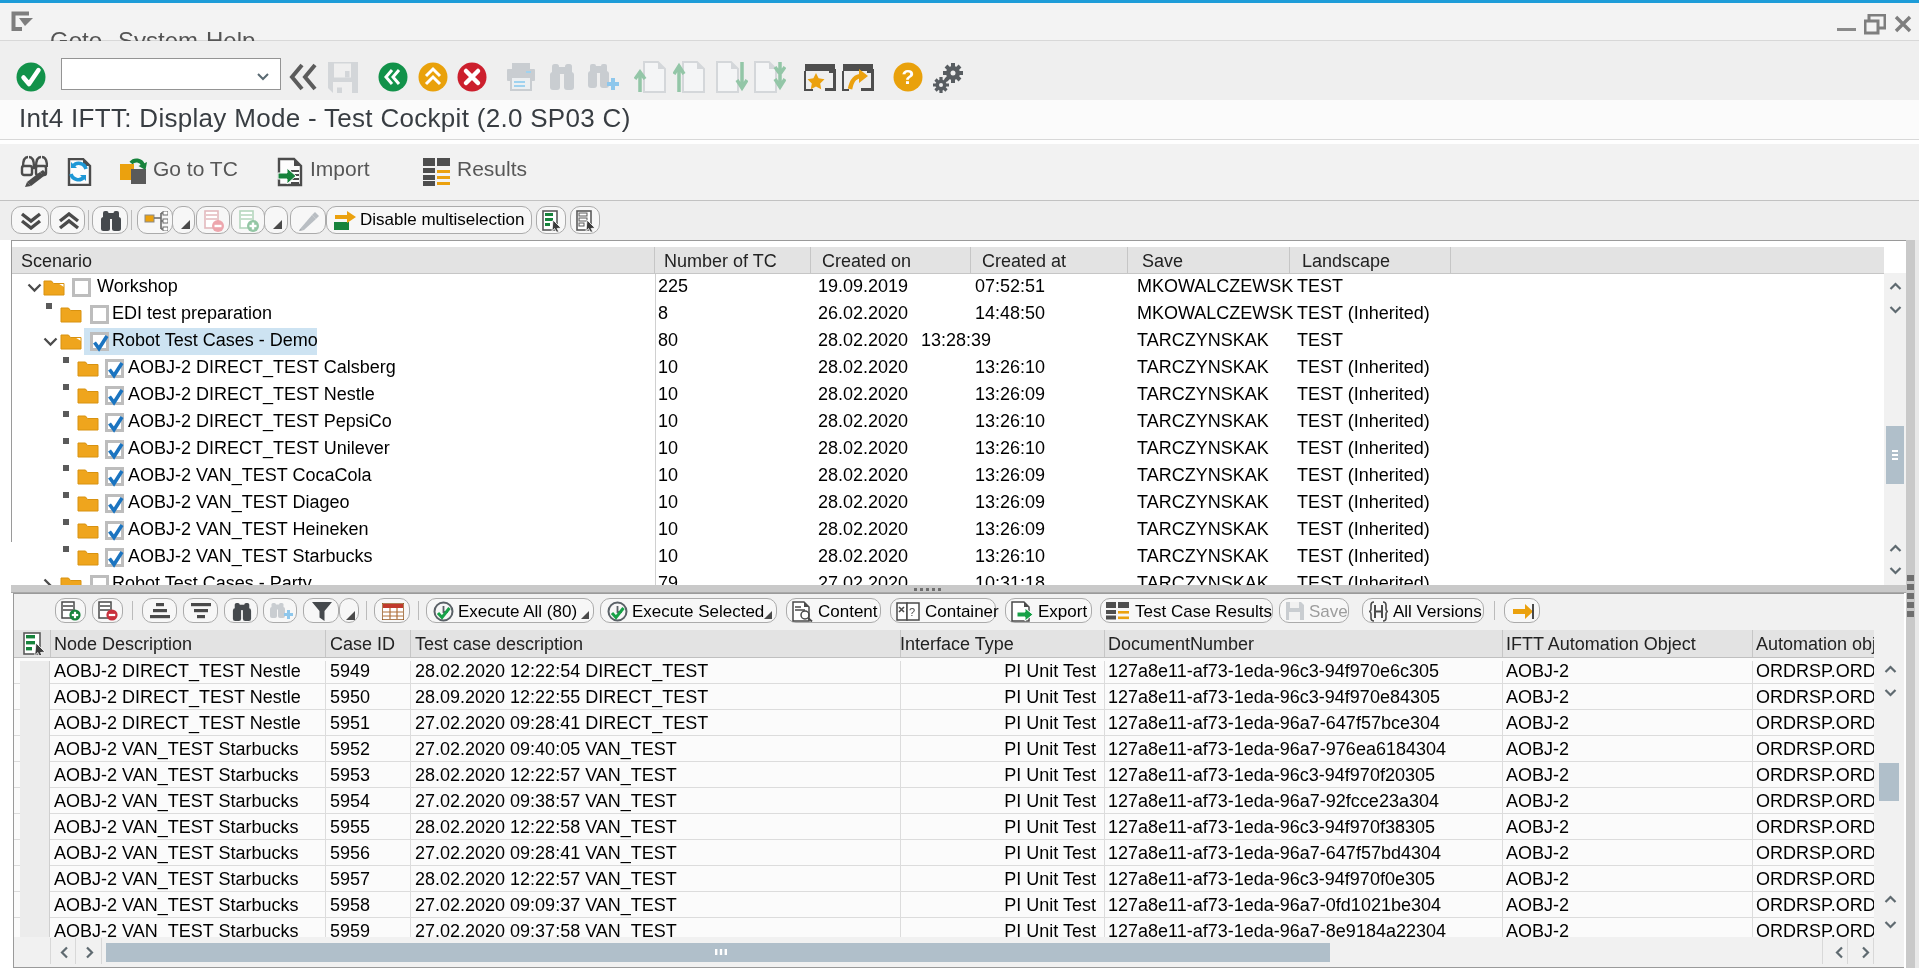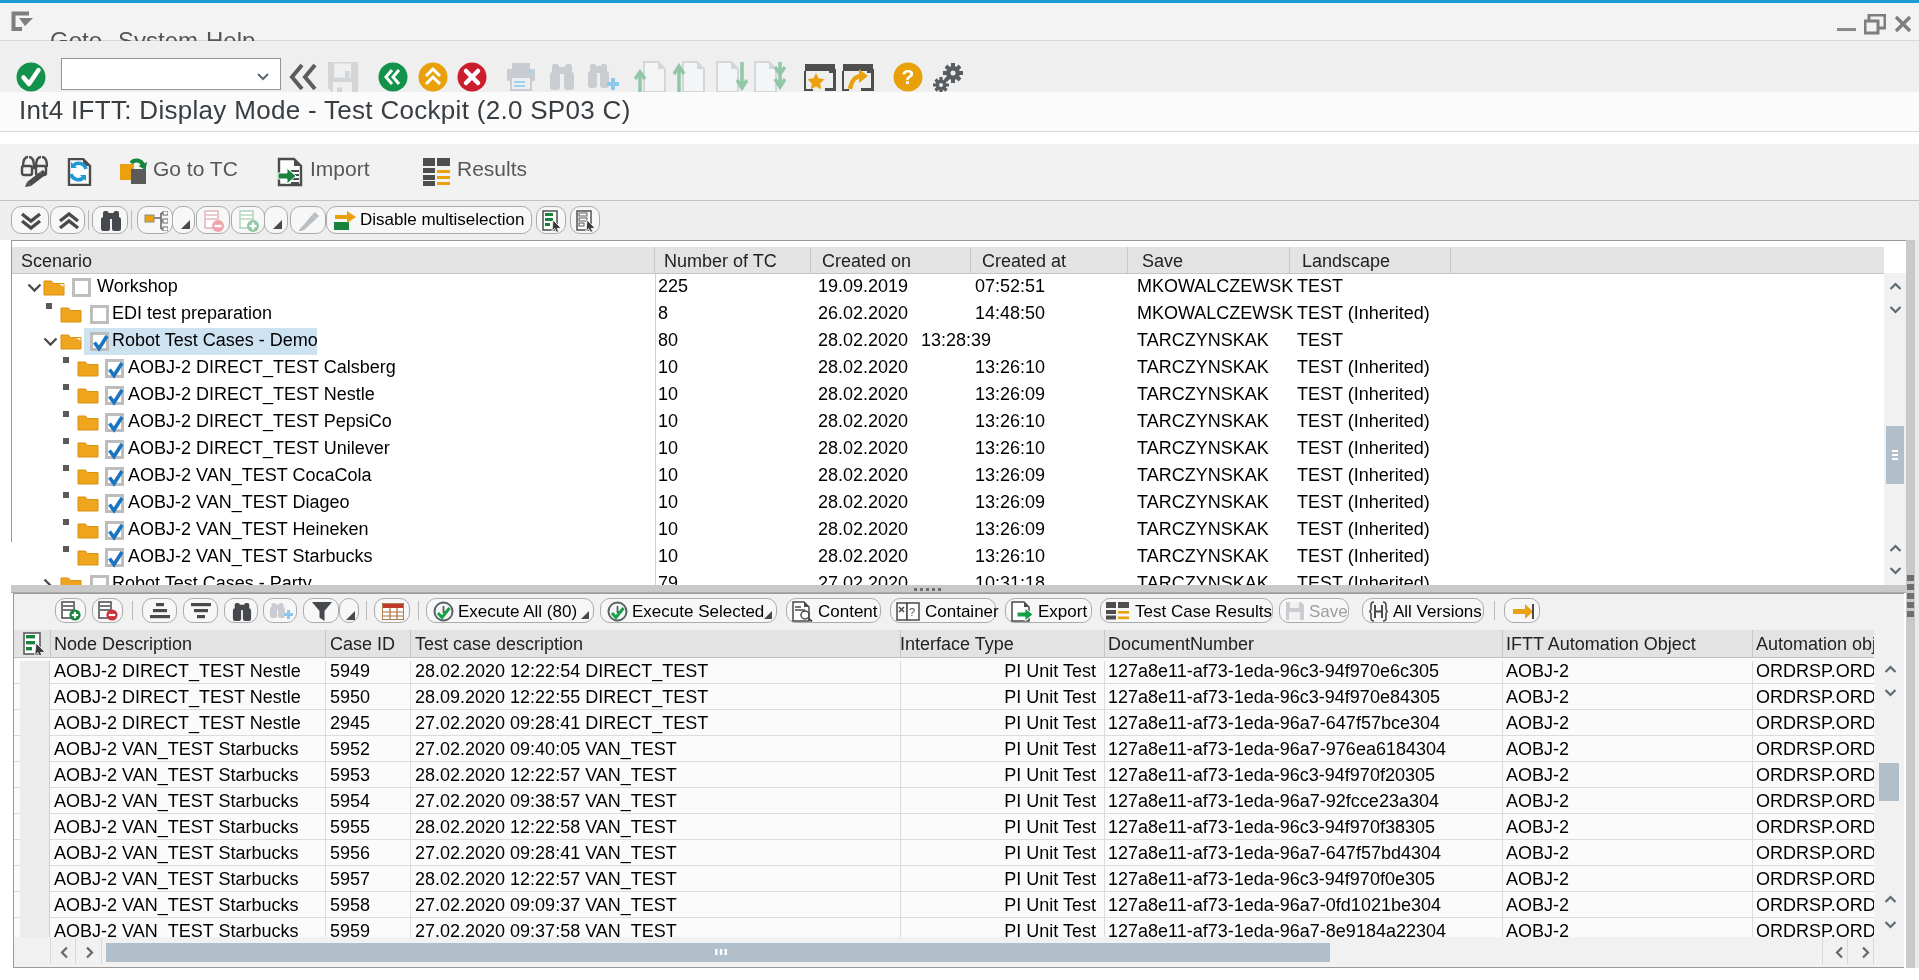--- a/index.html
+++ b/index.html
@@ -5,21 +5,21 @@
 * { margin:0; padding:0; box-sizing:border-box; }
 html,body { width:1919px; height:980px; overflow:hidden; }
 body { font-family:"Liberation Sans", sans-serif; background:#ffffff; position:relative; }
 .abs { position:absolute; }
 
 #topblue { left:0; top:0; width:1919px; height:3px; background:#1d9cd8; }
 #menubar { left:0; top:3px; width:1919px; height:38px; background:#f3f3f3; border-bottom:1px solid #d8d8d8; }
 .menuitem { position:absolute; top:24px; font-size:24px; color:#555555; }
 .menuitem u { text-decoration-thickness:1px; text-underline-offset:3px; }
 #stdbar { left:0; top:41px; width:1919px; height:63px; background:#efefef; border-bottom:1px solid #cfcfcf; }
-#titlebar { left:0; top:92px; width:1919px; height:40px; background:#fbfbfb; border-bottom:1px solid #d8d8d8; }
+#titlebar { left:0; top:100px; width:1919px; height:40px; background:#fbfbfb; border-bottom:1px solid #d8d8d8; }
 #titletext { left:19px; top:3px; font-size:26px; letter-spacing:0.3px; color:#383d42; }
 #appbar { left:0; top:144px; width:1919px; height:57px; background:#f2f2f2; border-bottom:1px solid #c2c2c2; }
 .applabel { position:absolute; top:13px; font-size:21px; color:#575757; }
 #treebarband { left:0; top:201px; width:1919px; height:39px; background:#eeeeee; }
 
 .tbtn { position:absolute; background:#f7f7f7; border:1px solid #ababab; border-radius:10px; }
 .tsep { position:absolute; width:1px; background:#bbbbbb; }
 
 #treepanel { left:11px; top:240px; width:1895px; height:302px; background:#ffffff; border:1px solid #9a9a9a; border-bottom:none; border-right:none; }
 #treehead { position:absolute; left:0; top:6px; width:1872px; height:27px; background:#e3e3e3; border-bottom:1px solid #c6c6c6; }
@@ -808,21 +808,21 @@
         <div class="bcolline" style="left:311px;height:26px"></div>
         <div class="bcolline" style="left:396px;height:26px"></div>
         <div class="bcolline" style="left:886px;height:26px"></div>
         <div class="bcolline" style="left:1090px;height:26px"></div>
         <div class="bcolline" style="left:1488px;height:26px"></div>
         <div class="bcolline" style="left:1738px;height:26px"></div>
       </div>
     <div class="brow" style="top:52px">
         <div class="selcell"></div>
         <div style="left:40px">AOBJ-2 DIRECT_TEST Nestle</div>
-        <div style="left:316px">2945</div>
+        <div style="left:316px">5951</div>
         <div style="left:401px">27.02.2020 09:28:41 DIRECT_TEST</div>
         <div style="left:886px;width:196px;text-align:right">PI Unit Test</div>
         <div style="left:1094px">127a8e11-af73-1eda-96a7-647f57bce304</div>
         <div style="left:1492px">AOBJ-2</div>
         <div style="left:1742px">ORDRSP.ORDERS.ORDERS05</div>
         <div class="bcolline" style="left:311px;height:26px"></div>
         <div class="bcolline" style="left:396px;height:26px"></div>
         <div class="bcolline" style="left:886px;height:26px"></div>
         <div class="bcolline" style="left:1090px;height:26px"></div>
         <div class="bcolline" style="left:1488px;height:26px"></div>

